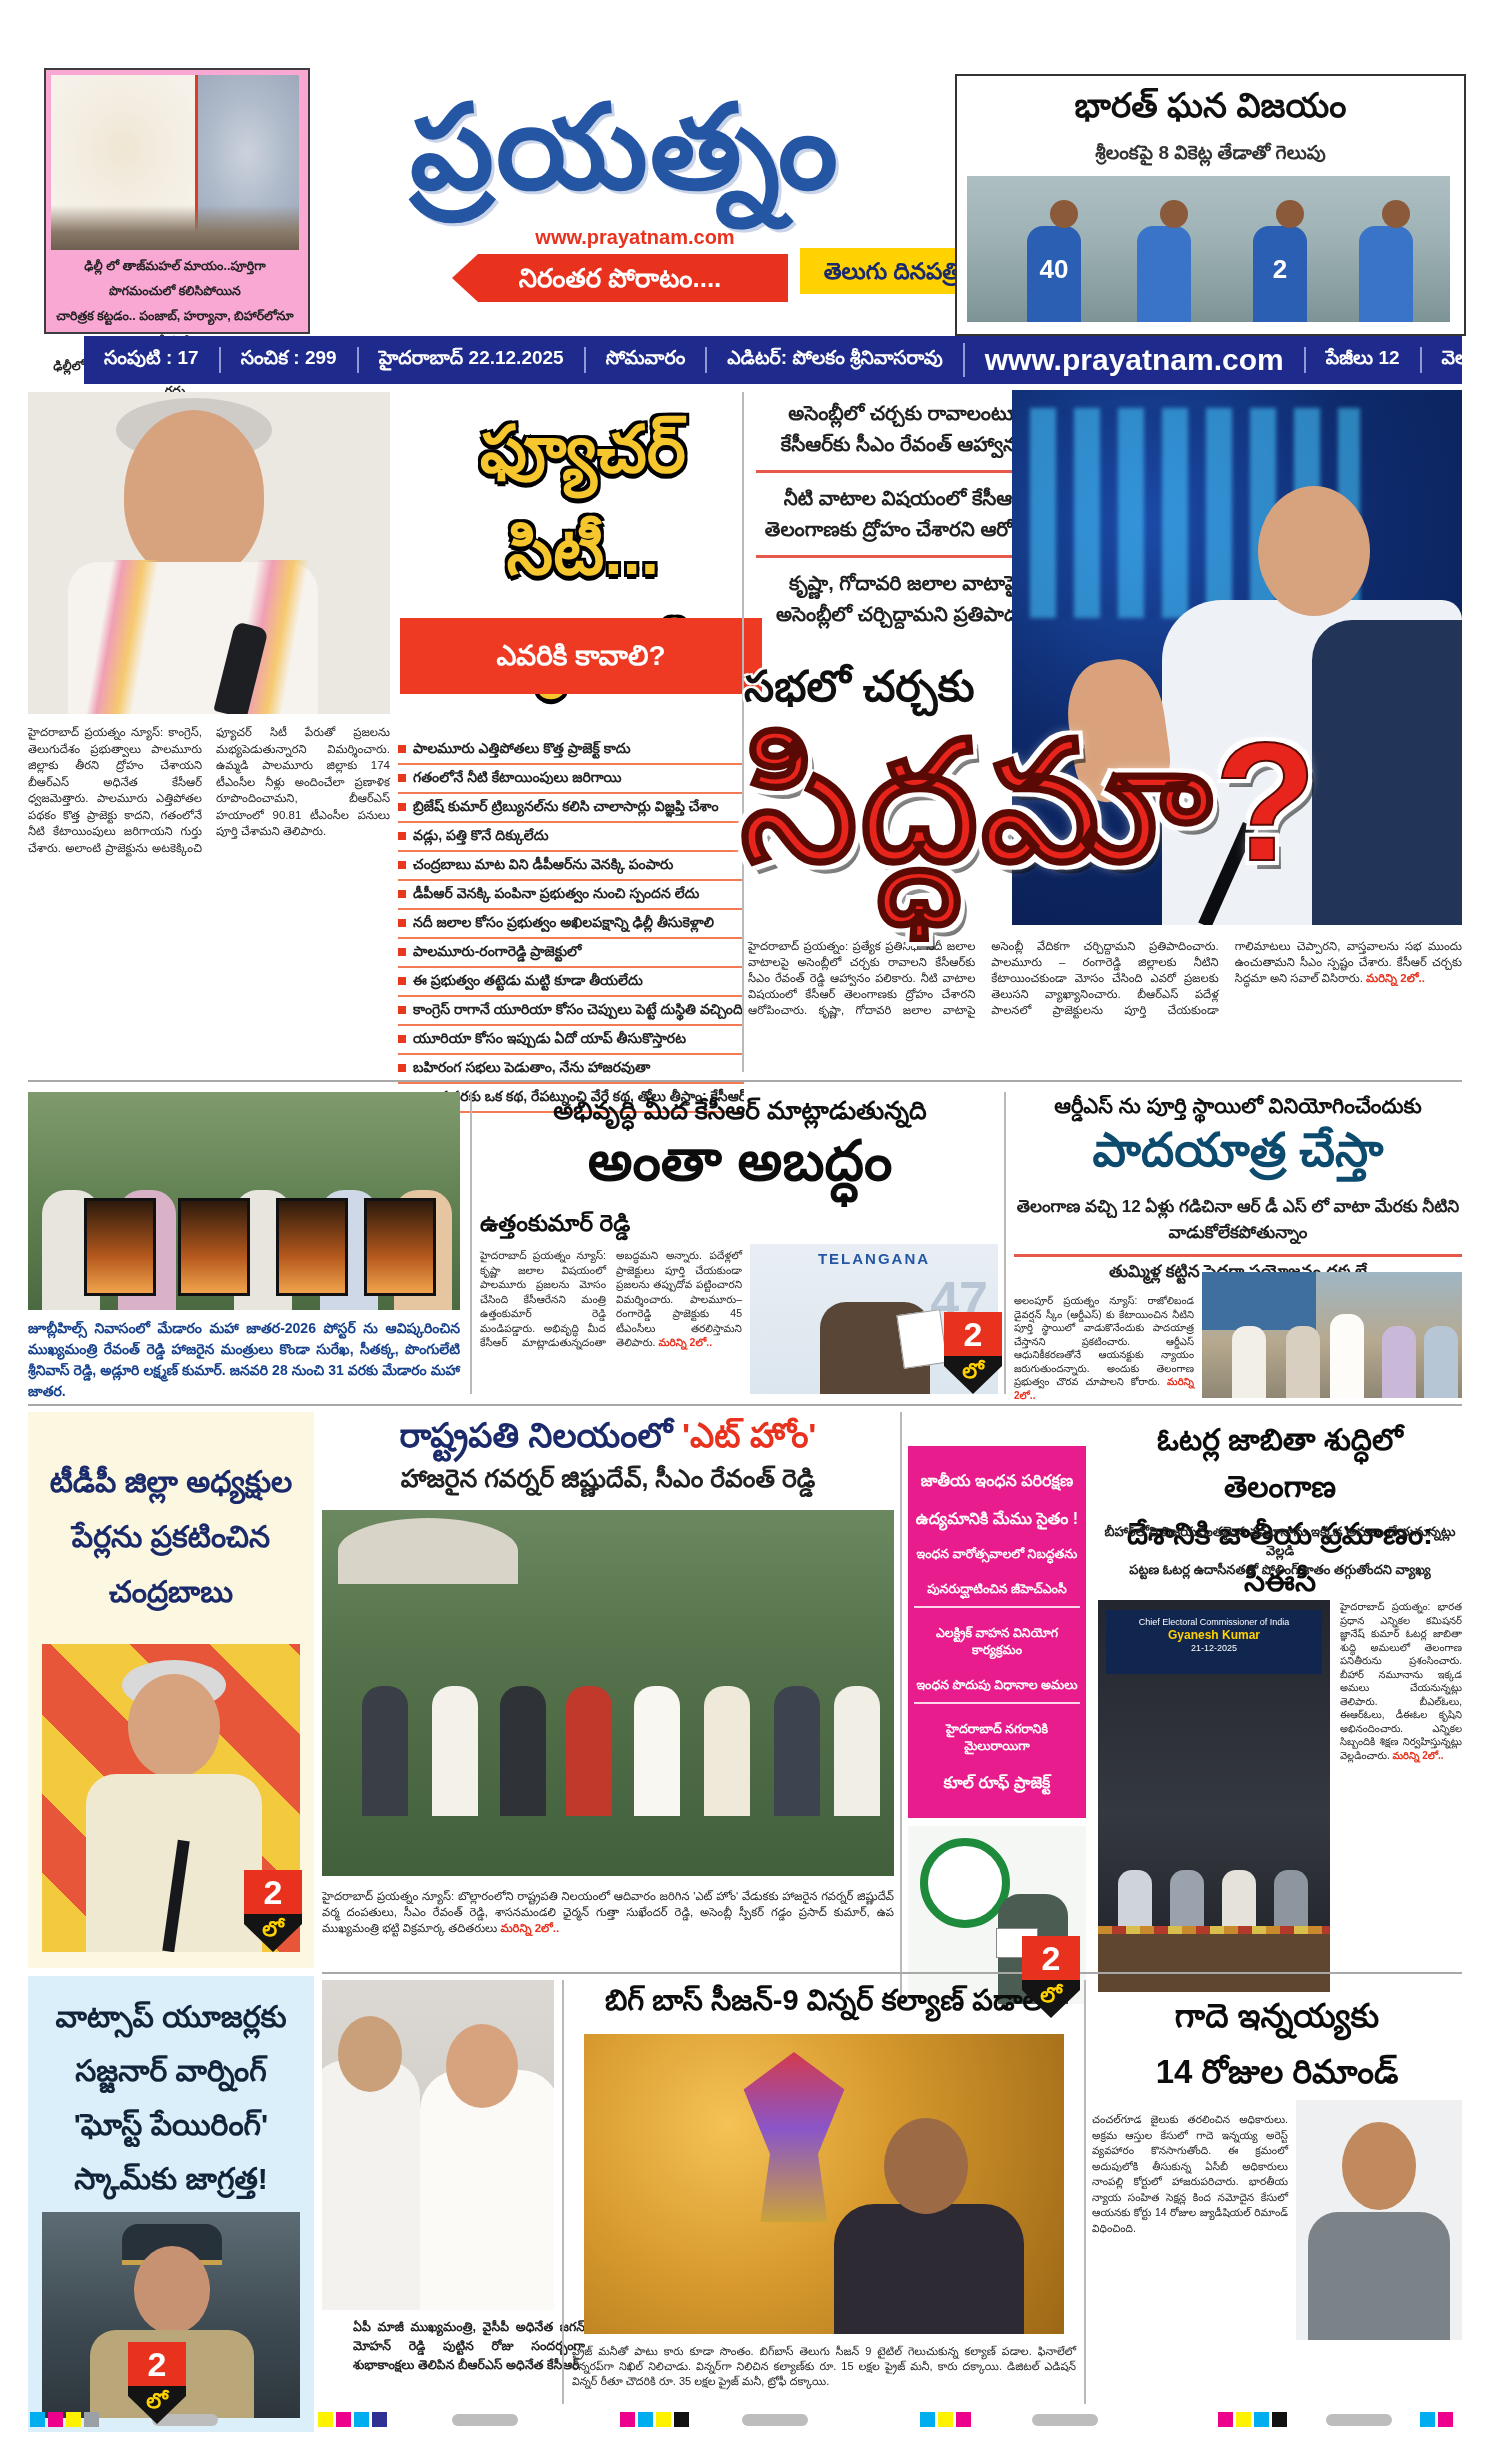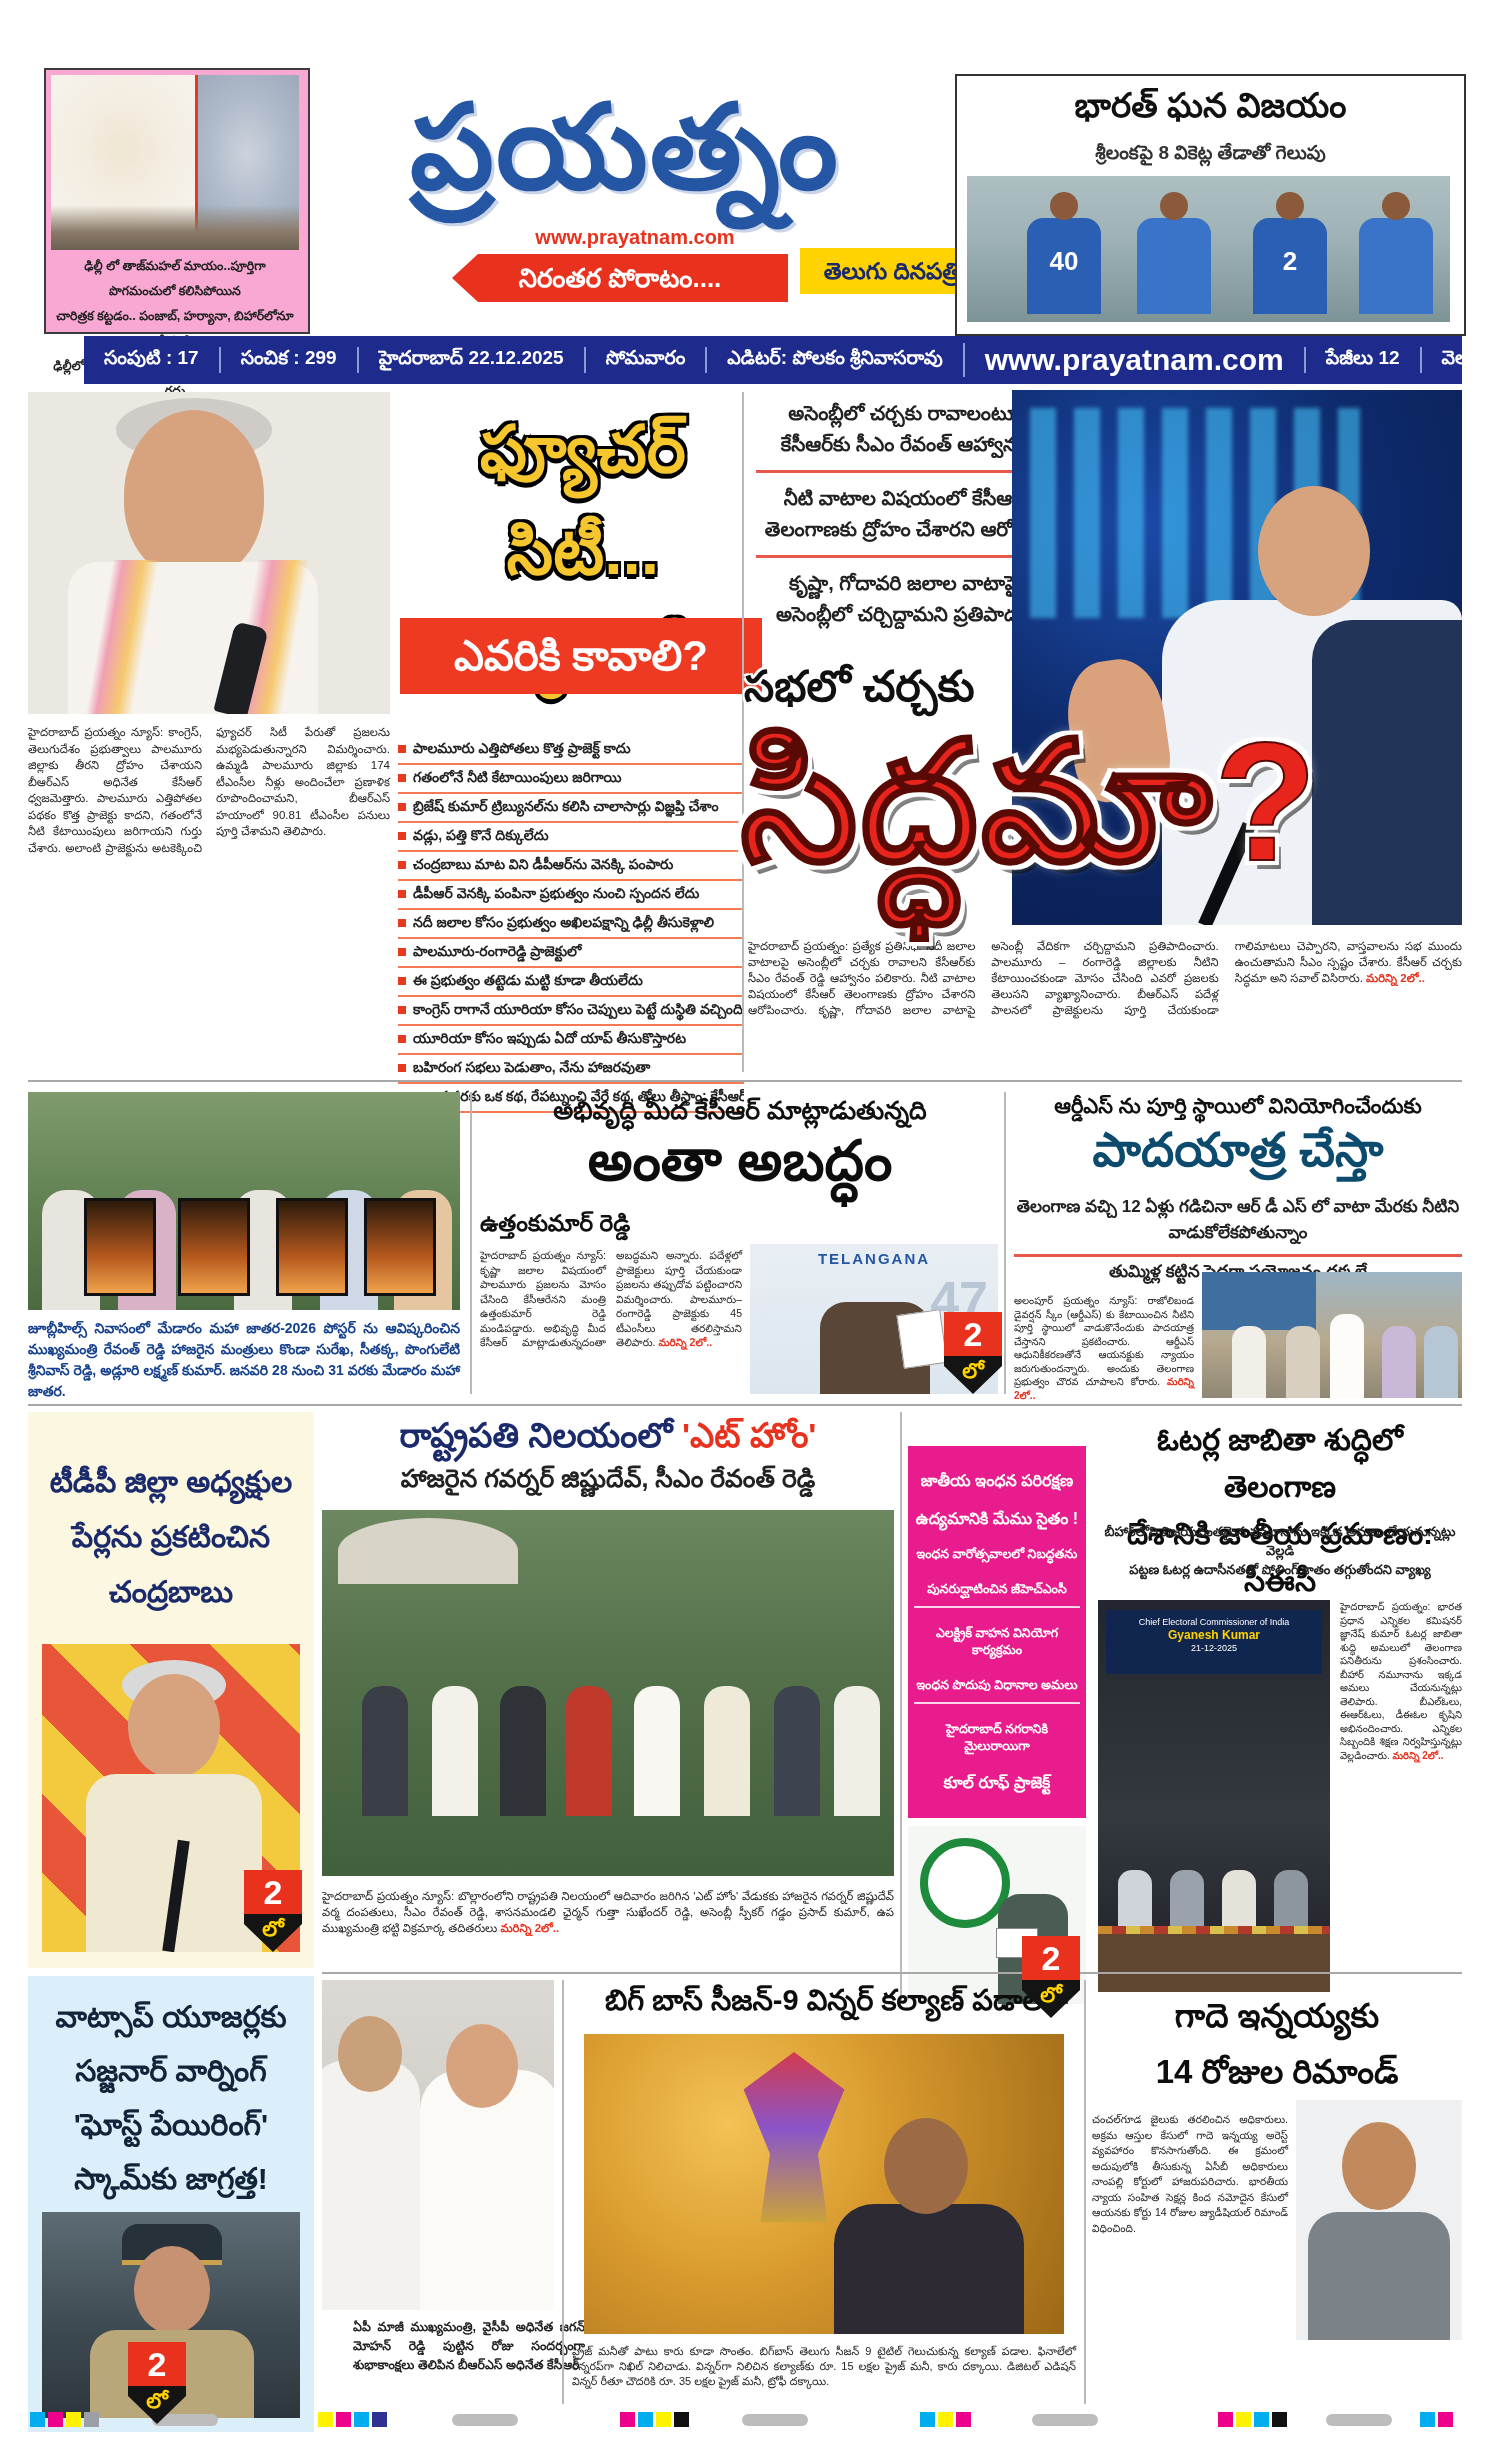--- a/index.html
+++ b/index.html
@@ -30,21 +30,21 @@
      font-size:26px;font-weight:bold;text-align:center;line-height:48px;
      clip-path:polygon(0 50%,26px 0,100% 0,100% 100%,26px 100%);}
   .mast-yellow{left:800px;top:248px;width:196px;height:46px;background:#ffd200;color:#1b2a6b;
      font-size:23px;font-weight:bold;text-align:center;line-height:46px;}
 
   .cric-box{left:955px;top:74px;width:507px;height:258px;border:2px solid #333;background:#fff;}
   .cric-title{position:absolute;left:0;top:10px;width:100%;text-align:center;font-size:34px;font-weight:bold;color:#111;}
   .cric-sub{position:absolute;left:0;top:66px;width:100%;text-align:center;font-size:19px;font-weight:bold;color:#333;}
   .cric-photo{position:absolute;left:10px;top:100px;width:483px;height:146px;
      background:linear-gradient(180deg,#aebfc2 0%,#9db1b4 45%,#7d9496 100%);overflow:hidden;}
-  .jersey{position:absolute;bottom:8px;width:74px;height:96px;border-radius:16px 16px 0 0;background:#2a5fb4;}
+  .jersey{position:absolute;bottom:0;width:54px;height:96px;border-radius:16px 16px 0 0;background:#2a5fb4;}
   .jersey.alt{background:#3a74c9;}
   .jersey .num{position:absolute;left:0;top:28px;width:100%;text-align:center;color:#fff;font-size:26px;font-weight:bold;}
   .jhead{position:absolute;top:-26px;left:23px;width:28px;height:28px;border-radius:50%;background:#8a5a3b;}
 
   .info-bar{left:84px;top:336px;width:1378px;height:48px;background:#1e2a8c;color:#fff;
      display:flex;align-items:center;}
   .info-bar .seg{padding:0 20px;font-size:19px;font-weight:bold;white-space:nowrap;border-left:2px solid #8f9ad4;}
   .info-bar .seg:first-child{border-left:none;}
   .info-bar .seg.web{font-size:30px;font-weight:bold;flex:1;text-align:center;}
 
@@ -54,21 +54,21 @@
   .kcr-hair{position:absolute;left:88px;top:6px;width:156px;height:64px;border-radius:50%;background:#cfcbc6;}
   .kcr-shirt{position:absolute;left:40px;top:170px;width:250px;height:160px;border-radius:30px 30px 0 0;background:#f6f3ef;}
   .kcr-garland{position:absolute;left:54px;top:168px;width:230px;height:160px;
      background:linear-gradient(100deg,rgba(0,0,0,0) 12%,#f0a0b4 16%,#f6c96f 24%,rgba(0,0,0,0) 30%,rgba(0,0,0,0) 68%,#f0a0b4 74%,#f6c96f 82%,rgba(0,0,0,0) 88%);}
   .kcr-mic{position:absolute;left:196px;top:232px;width:34px;height:92px;background:#1d1f22;border-radius:10px 10px 4px 4px;transform:rotate(14deg);}
   .lead-left-body{left:28px;top:724px;width:362px;height:290px;font-size:11.5px;line-height:16.5px;
      column-count:2;column-gap:14px;color:#222;}
   .gold-h{left:395px;top:398px;width:376px;text-align:center;font-size:66px;line-height:102px;font-weight:bold;
      color:#f6c62e;text-shadow:-3px -3px 0 #000,3px -3px 0 #000,-3px 3px 0 #000,3px 3px 0 #000,0 5px 0 #000;}
   .kicker{left:400px;top:618px;width:362px;height:76px;background:#ee3a22;color:#fff;
-     font-size:42px;font-weight:bold;text-align:center;line-height:76px;}
+     font-size:28px;font-weight:bold;text-align:center;line-height:76px;}
   .bullets{left:398px;top:736px;width:346px;margin:0;padding:0;list-style:none;}
   .bullets li{font-size:14px;font-weight:bold;color:#222;padding:4px 0 3px 0;border-bottom:2px solid #f37a52;white-space:nowrap;overflow:hidden;}
   .bullets li::before{content:"";display:inline-block;width:8px;height:8px;background:#e8391f;margin-right:7px;}
   .vline{background:#b9b9b9;width:2px;}
   .points{left:756px;top:398px;width:296px;}
   .point{font-size:20px;font-weight:bold;color:#222;text-align:center;line-height:31px;
      padding-bottom:10px;margin-bottom:10px;border-bottom:3px solid #e8584a;}
   .point:last-child{border-bottom:none;}
   .deck{left:744px;top:662px;width:300px;font-size:43px;font-weight:bold;color:#101010;
      text-shadow:-2px -2px 0 #fff,2px -2px 0 #fff,-2px 2px 0 #fff,2px 2px 0 #fff;}

